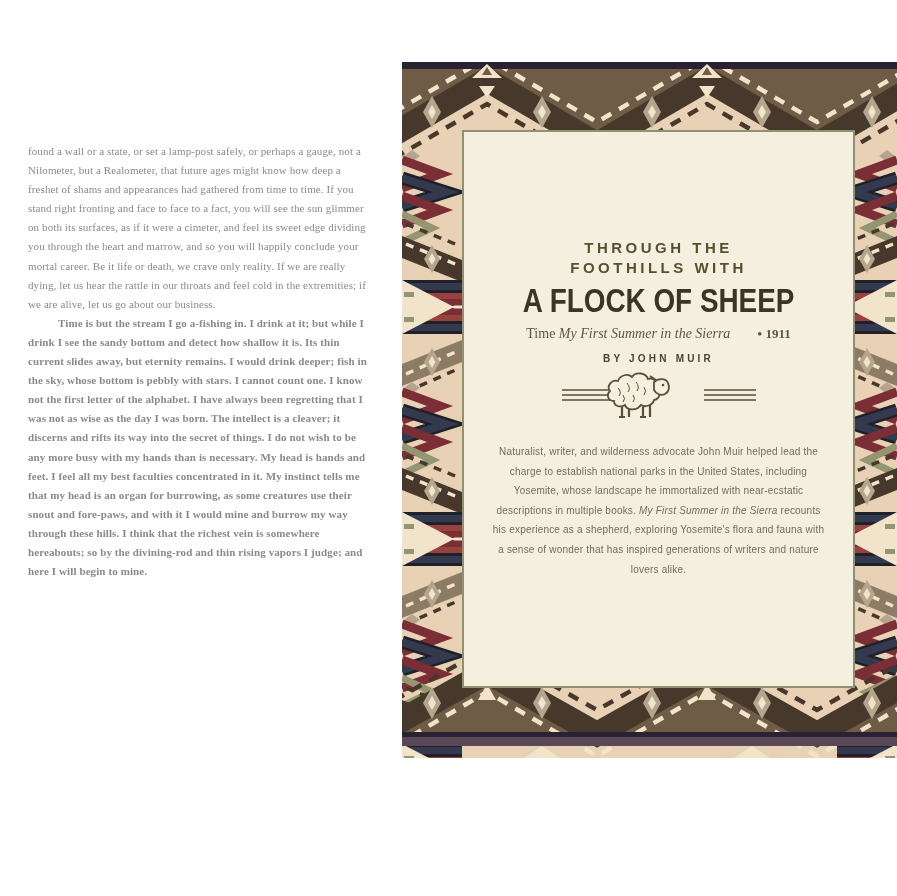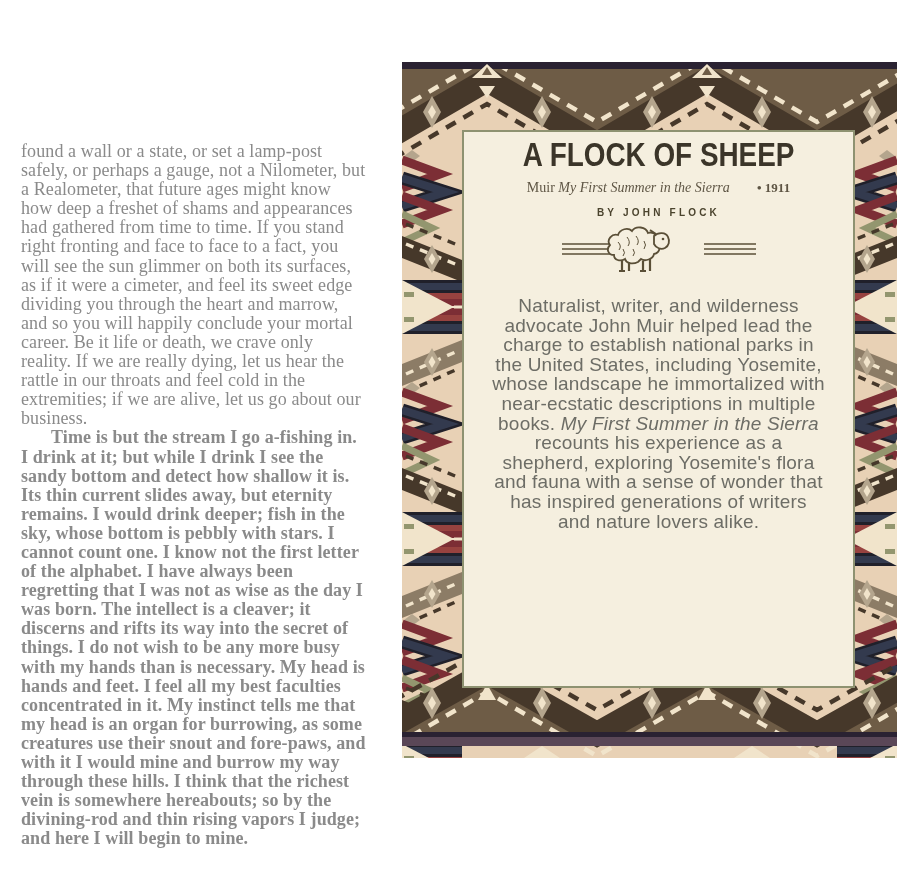--- a/index.html
+++ b/index.html
@@ -1,21 +1,21 @@
 <!DOCTYPE html>
 <html style="--white: #ffffff; --darkbar: #2a2232; --purple: #5a4757; --brown: #6e5c46; --taupe: #8c7c66; --darkbrown: #46382a; --tan: #e8d1b5; --cream: #f1e4cb; --maroon: #7c2e35; --red: #97423f; --navy: #333a4e; --black: #20202a; --sage: #93966f; --graytan: #b4a58d; --panelbg: #f5efdf; --panelborder: #8e9271; --kicker: #57502e; --titlec: #3b3529; --byline: #5e5544; --byjohn: #4b442e; --bodytext: #6d6d66; --lefttext: #8a8a8a; --sheepc: #5a4f37;"><head>
 <meta charset="utf-8">
 <style>
   html,body{margin:0;padding:0;background:#ffffff;}
   .page{position:relative;width:897px;height:896px;background:var(--white);overflow:hidden;
         font-family:"Liberation Serif", serif;}
 
   
-  .left-text{position:absolute;left:21px;top:142px;width:345px;color:var(--lefttext);
-             font-size:18px;line-height:19.1px;letter-spacing:0.1px;}
+  .left-text{position:absolute;left:28px;top:142px;width:345px;color:var(--lefttext);
+             font-size:11px;line-height:19.1px;letter-spacing:0.1px;}
   .left-text p{margin:0;}
   .left-text p + p{text-indent:30px;font-weight:bold;}
 
   
   .cover{position:absolute;left:402px;top:62px;width:495px;height:696px;overflow:hidden;}
   .cover-bg{position:absolute;left:0;top:0;width:495px;height:696px;display:block;}
 
   .f-tan{fill:var(--tan)} .f-brown{fill:var(--brown)} .f-taupe{fill:var(--taupe)}
   .f-dark{fill:var(--darkbrown)} .f-cream{fill:var(--cream)} .f-darkbar{fill:var(--darkbar)}
   .f-purple{fill:var(--purple)} .f-graytan{fill:var(--graytan)} .f-maroon{fill:var(--maroon)}
@@ -38,21 +38,21 @@
   .flock{margin-top:5px;font-family:"Liberation Sans", sans-serif;font-weight:700;
          font-size:34px;line-height:34px;color:var(--titlec);}
   .flock span{display:inline-block;transform:scaleX(0.82);transform-origin:center;white-space:nowrap;}
   .source{margin-top:9px;font-size:14px;color:var(--byline);}
   .source .it{font-style:italic;}
   .source .yr{font-weight:700;font-size:13px;margin-left:24px;}
   .byjohn{margin-top:11px;font-family:"Liberation Sans", sans-serif;font-weight:700;
           font-size:10px;letter-spacing:3.2px;color:var(--byjohn);}
   .sheep-wrap{margin-top:4px;}
   .desc{margin:16px auto 0;max-width:334px;font-family:"Liberation Sans", sans-serif;
-        font-size:19px;line-height:19.6px;letter-spacing:0.2px;color:var(--bodytext);}
+        font-size:10px;line-height:19.6px;letter-spacing:0.2px;color:var(--bodytext);}
   .desc .it{font-style:italic;}
 </style>
 </head>
 <body>
 
 <div class="page">
 
   <div class="left-text">
     <p>found a wall or a state, or set a lamp-post safely, or perhaps a gauge, not a Nilometer, but a Realometer, that future ages might know how deep a freshet of shams and appearances had gathered from time to time. If you stand right fronting and face to face to a fact, you will see the sun glimmer on both its surfaces, as if it were a cimeter, and feel its sweet edge dividing you through the heart and marrow, and so you will happily conclude your mortal career. Be it life or death, we crave only reality. If we are really dying, let us hear the rattle in our throats and feel cold in the extremities; if we are alive, let us go about our business.</p>
     <p>Time is but the stream I go a-fishing in. I drink at it; but while I drink I see the sandy bottom and detect how shallow it is. Its thin current slides away, but eternity remains. I would drink deeper; fish in the sky, whose bottom is pebbly with stars. I cannot count one. I know not the first letter of the alphabet. I have always been regretting that I was not as wise as the day I was born. The intellect is a cleaver; it discerns and rifts its way into the secret of things. I do not wish to be any more busy with my hands than is necessary. My head is hands and feet. I feel all my best faculties concentrated in it. My instinct tells me that my head is an organ for burrowing, as some creatures use their snout and fore-paws, and with it I would mine and burrow my way through these hills. I think that the richest vein is somewhere hereabouts; so by the divining-rod and thin rising vapors I judge; and here I will begin to mine.</p>
@@ -176,27 +176,31 @@
         <polygon class="f-cream" points="305,612 297,626 313,626"></polygon>
         <polygon class="f-cream" points="305,622 296,638 314,638"></polygon>
         <rect class="f-darkbar" x="0" y="670" width="495" height="5"></rect>
         <rect class="f-purple" x="0" y="675" width="495" height="9"></rect>
         <polygon class="f-cream" points="140,684 122,696 158,696"></polygon>
         <polygon class="f-cream" points="350,684 332,696 368,696"></polygon>
       </g>
     </svg>
 
     <div class="panel">
+      <div class="kicker">
+        <div>THROUGH THE</div>
+        <div>FOOTHILLS WITH</div>
+      </div>
       <div class="flock">
         <span>A FLOCK OF SHEEP</span>
       </div>
       <div class="source">
-        <span>Muir </span><span class="it">My First Summer in the Sierra</span><span class="yr"> • 1911</span>
-      </div>
-      <div class="byjohn">BY JOHN FLOCK</div>
+        <span>Time </span><span class="it">My First Summer in the Sierra</span><span class="yr"> • 1911</span>
+      </div>
+      <div class="byjohn">BY JOHN MUIR</div>
 
       <div class="sheep-wrap">
         <svg width="230" height="54" viewBox="0 0 230 54">
           <g stroke="#5a4f37" stroke-width="1.6">
             <line x1="18" y1="22" x2="70" y2="22"></line>
             <line x1="18" y1="27" x2="70" y2="27"></line>
             <line x1="18" y1="32" x2="70" y2="32"></line>
           </g>
           <g stroke="#5a4f37" stroke-width="1.6">
             <line x1="160" y1="22" x2="212" y2="22"></line>

